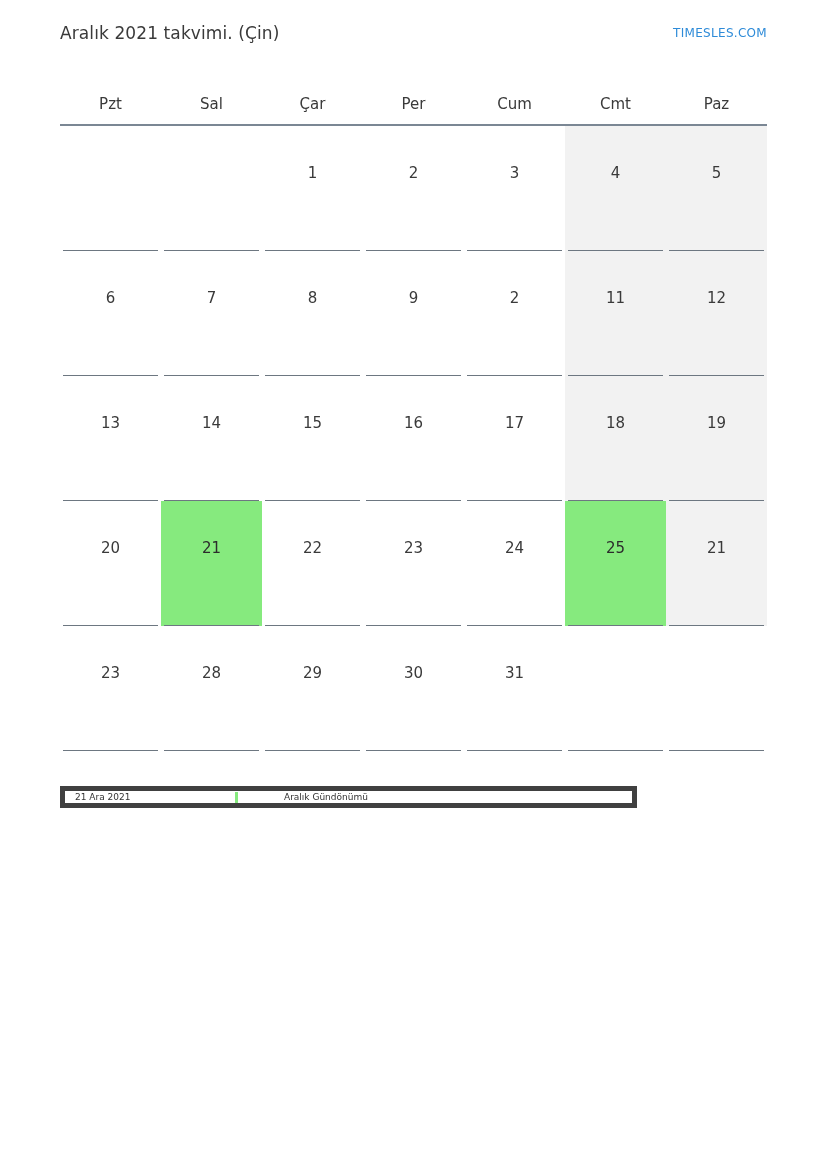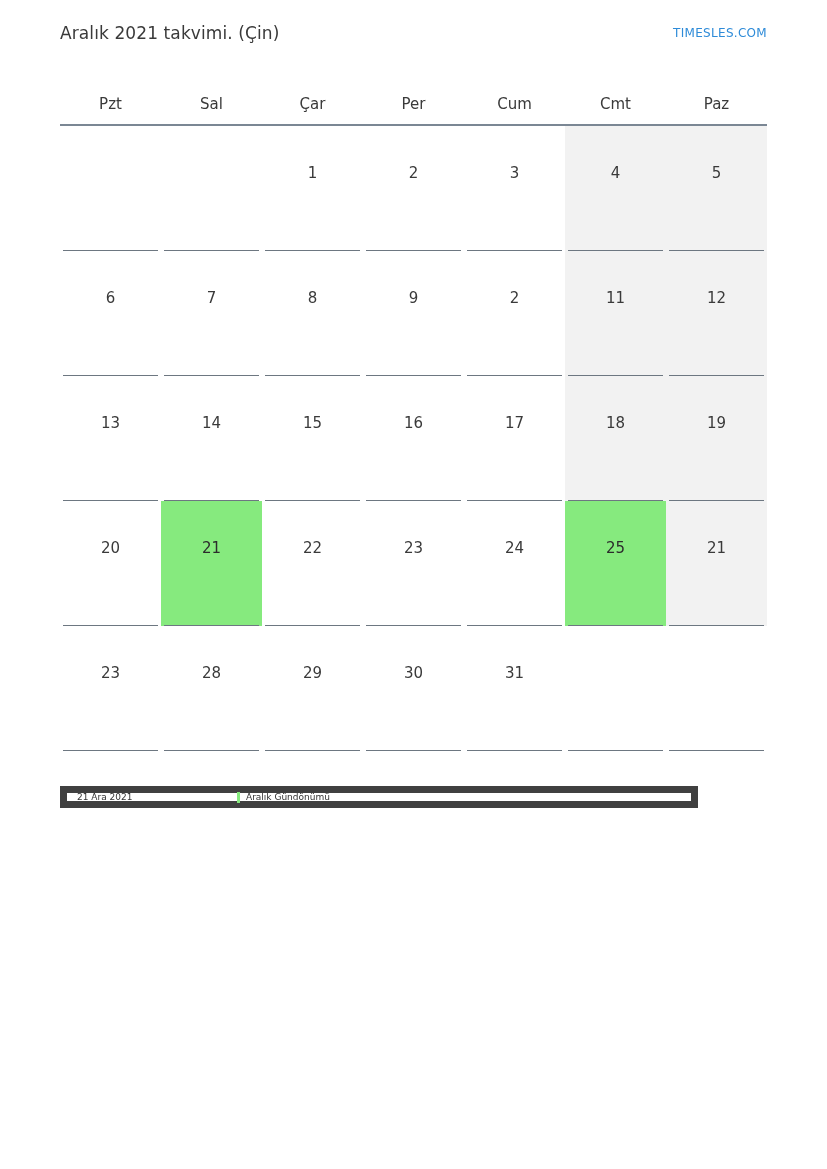--- a/index.html
+++ b/index.html
@@ -105,24 +105,24 @@
   }
   td.empty .daynum {
     color: transparent;
   }
 
   
   .legend {
     position: absolute;
     left: 60px;
     top: 786px;
-    width: 638px;
+    width: 577px;
     height: 22px;
     box-sizing: border-box;
-    border: 7px solid #404040;
+    border: 5px solid #404040;
     display: flex;
     align-items: flex-start;
   }
   .legend-cell {
     display: flex;
     align-items: center;
     height: 100%;
   }
   .legend-date {
     font-size: 9px;
@@ -131,20 +131,21 @@
     width: 170px;
     box-sizing: border-box;
   }
   .legend-name {
     font-size: 9px;
     color: #333;
     display: flex;
     align-items: center;
     width: 183px;
     box-sizing: border-box;
+    gap: 40px;
   }
   .swatch {
     display: inline-block;
     width: 3px;
     height: 11px;
     background: #86ea7e;
     margin-right: 6px;
   }
 </style>
 </head>

